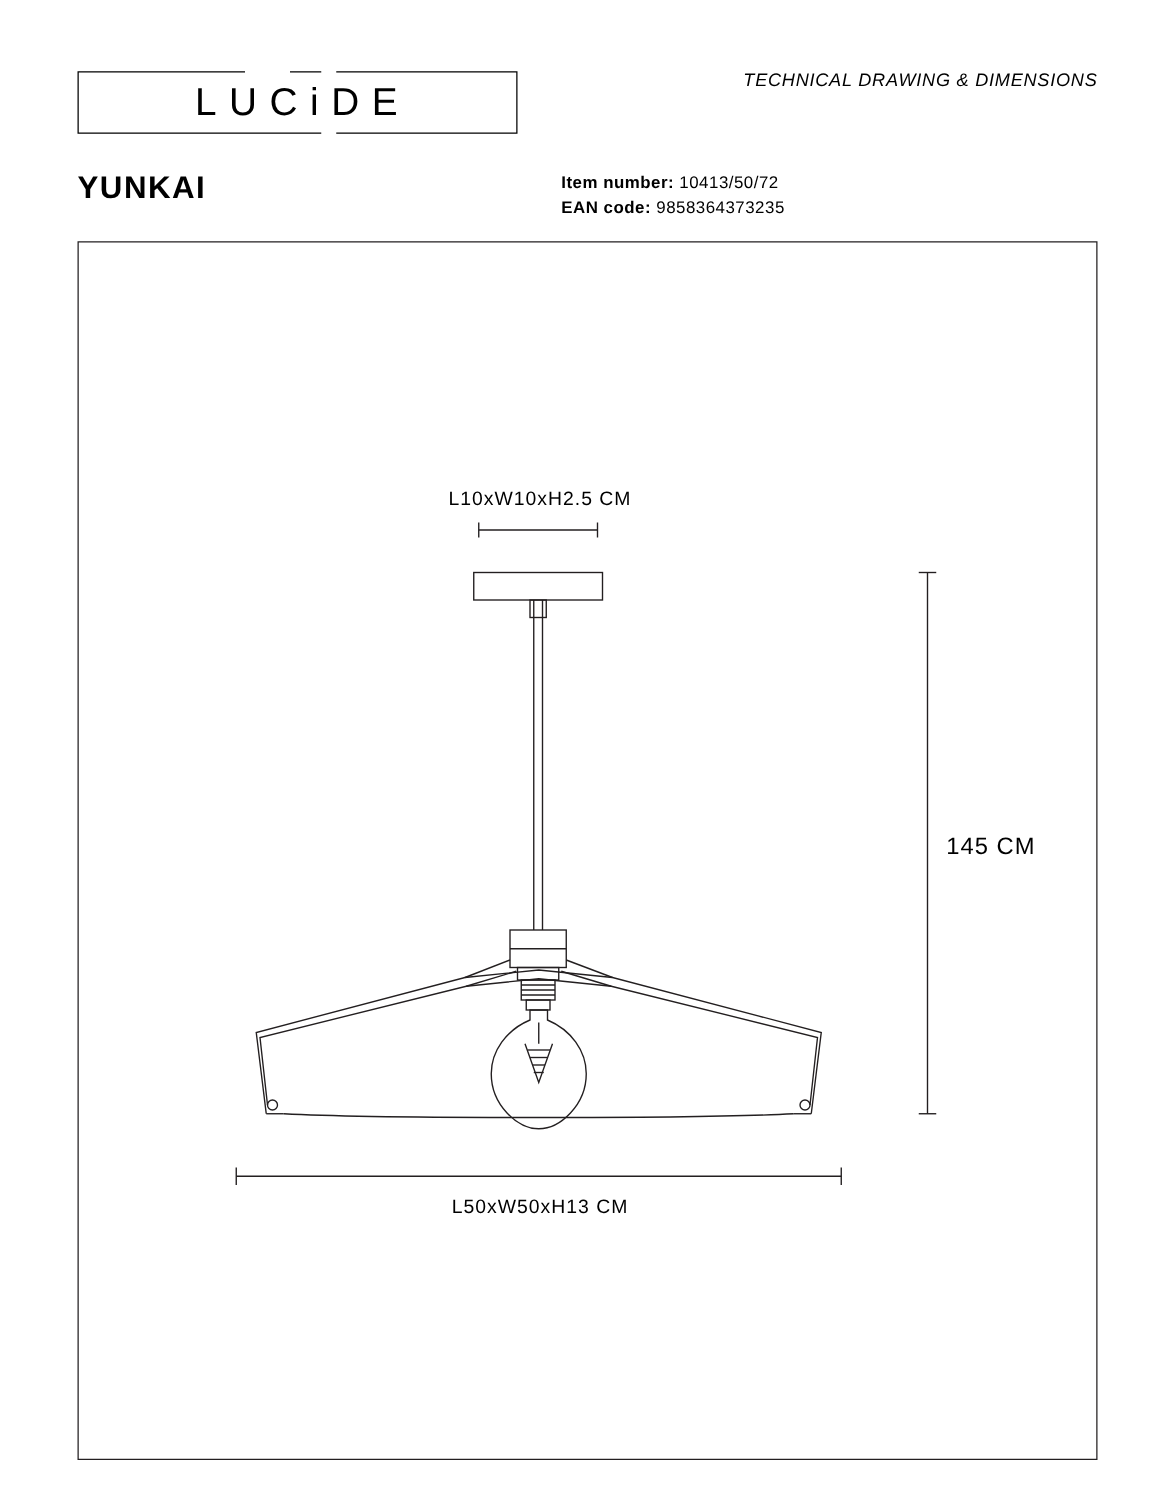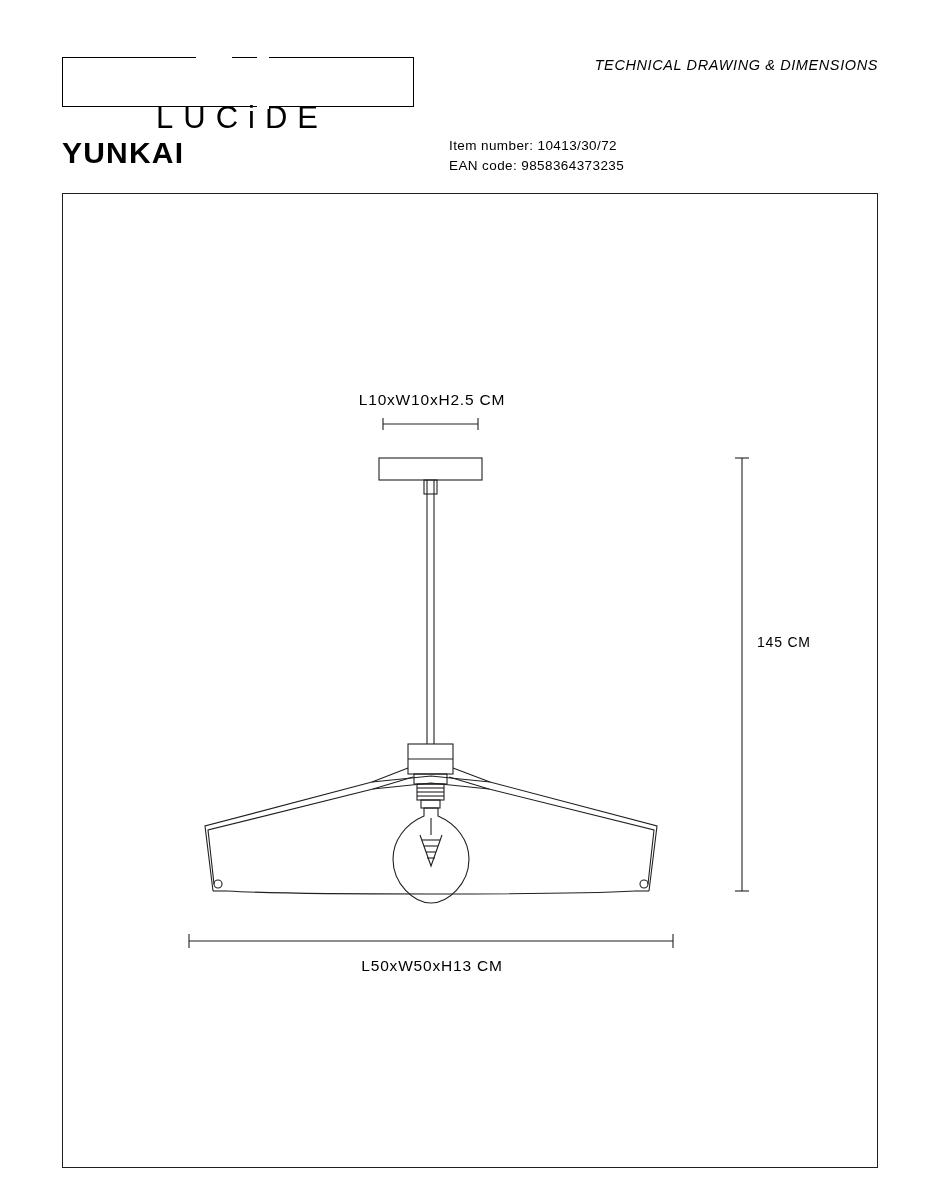--- a/index.html
+++ b/index.html
@@ -33,21 +33,20 @@
     width: 100%;
     height: 100%;
     display: flex;
     align-items: center;
     justify-content: center;
     font-size: 31px;
     font-weight: 400;
     letter-spacing: 10px;
     padding-left: 8px;
     box-sizing: border-box;
-    margin-top: 36px;
   }
   
   .logo-gap {
     position: absolute;
     background: #ffffff;
   }
   .logo-gap.g1 { left: 196px; top: 55px; width: 36px; height: 6px; }
   .logo-gap.g2 { left: 257px; top: 55px; width: 12px; height: 6px; }
   .logo-gap.g3 { left: 257px; top: 103px; width: 12px; height: 6px; }
 
@@ -58,34 +57,34 @@
     font-size: 14.5px;
     letter-spacing: 0.6px;
     white-space: nowrap;
     font-style: italic;
   }
 
   .product-title {
     position: absolute;
     left: 62px;
     top: 136px;
-    font-size: 30px;
+    font-size: 25px;
     font-weight: bold;
     letter-spacing: 1.2px;
   }
 
   .meta {
     position: absolute;
     left: 449px;
     top: 136px;
     font-size: 13.5px;
     line-height: 20px;
     letter-spacing: 0.4px;
   }
-  .meta .lbl { font-weight: normal; margin-top: 27px; }
+  .meta .lbl { font-weight: bold; margin-top: 27px; }
 
   
   .frame {
     position: absolute;
     left: 62px;
     top: 193px;
     width: 816px;
     height: 975px;
     border: 1px solid #231f20;
     box-sizing: border-box;
@@ -108,22 +107,22 @@
     top: 957px;
     width: 930px;
     text-align: center;
     font-size: 15.5px;
     letter-spacing: 0.8px;
     transform: translateX(-33px);
   }
   .lbl-right {
     position: absolute;
     left: 757px;
-    top: 634px;
-    font-size: 14px;
+    top: 667px;
+    font-size: 19px;
     letter-spacing: 0.8px;
   }
 
   svg.drawing {
     position: absolute;
     left: 0;
     top: 0;
     width: 930px;
     height: 1200px;
   }
@@ -137,21 +136,21 @@
 <div class="logo-gap g2"></div>
 <div class="logo-gap g3"></div>
 
 <div class="header-right">TECHNICAL DRAWING &amp; DIMENSIONS</div>
 
 <div class="product-title">YUNKAI</div>
 
 <div class="meta">
   <div>
     <span class="lbl">Item number:</span>
-    <span>10413/30/72</span>
+    <span>10413/50/72</span>
   </div>
   <div>
     <span class="lbl">EAN code:</span>
     <span>9858364373235</span>
   </div>
 </div>
 
 <div class="frame"></div>
 
 <svg class="drawing" viewBox="0 0 930 1200">

